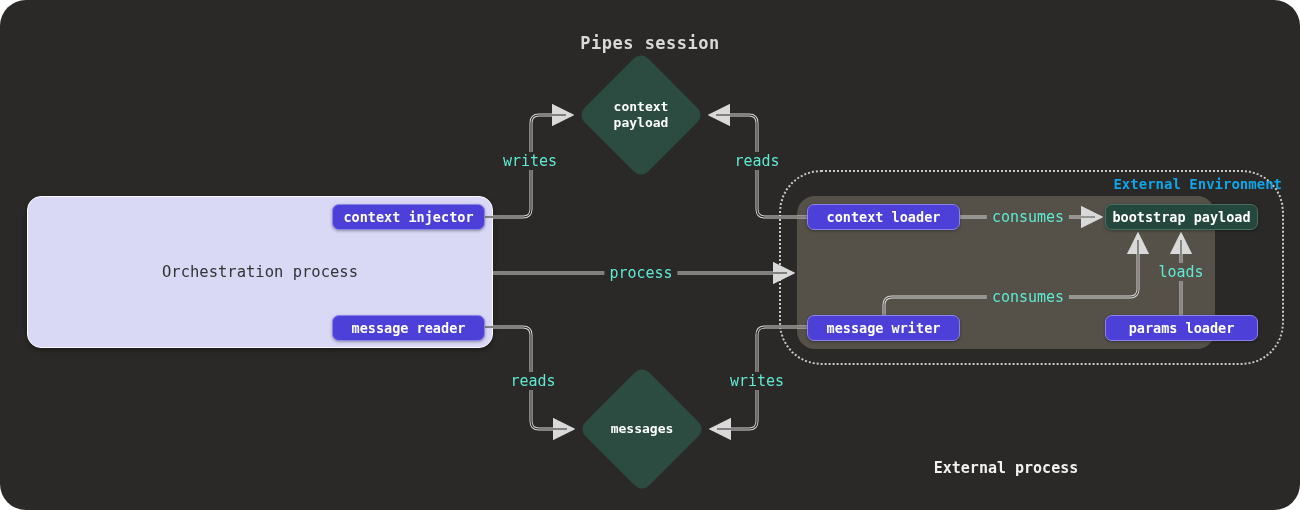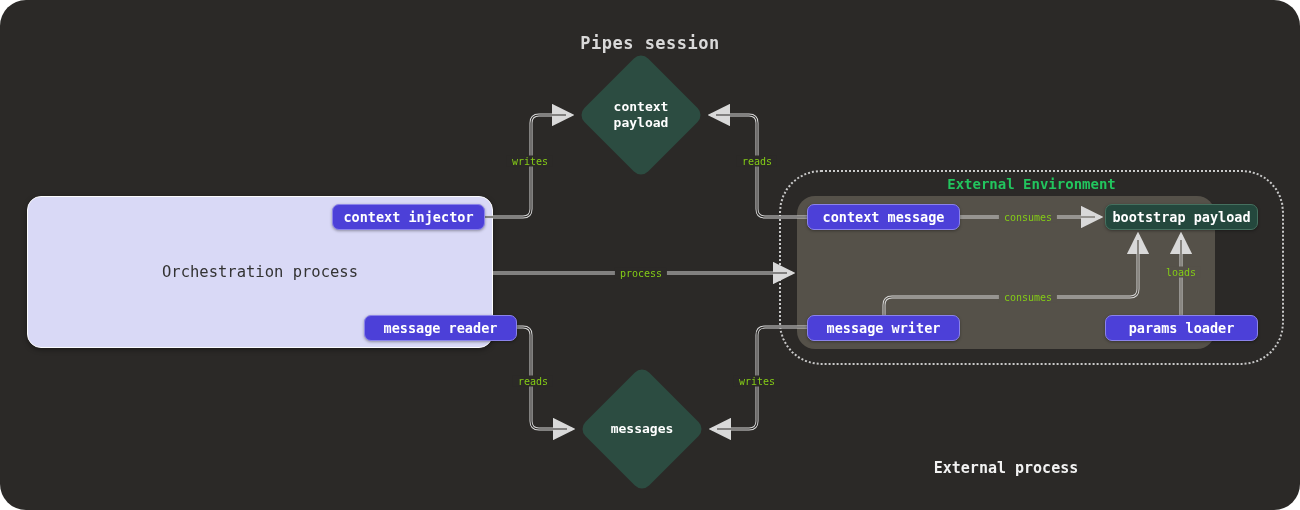--- a/index.html
+++ b/index.html
@@ -22,42 +22,42 @@
   .orchestration-label{
     position:absolute;left:0;top:0;width:100%;height:100%;
     display:flex;align-items:center;justify-content:center;
     color:#333333;font-size:15.5px;font-weight:500;text-align:center;
   }
   .external-env{
     position:absolute;left:779px;top:170px;width:505px;height:195px;
     border:2px dotted #c9c9c9;border-radius:42px;
   }
   .external-env-label{
-    position:absolute;left:0;right:0;top:4px;text-align:center;
-    color:#22c55e;font-size:14px;font-weight:700;
+    position:absolute;left:0;right:0;top:4px;text-align:right;
+    color:#0ea5e9;font-size:14px;font-weight:700;
   }
   .external-process-box{
     position:absolute;left:797px;top:196px;width:418px;height:153px;
     background:#555149;border-radius:18px;
   }
   .external-process-label{
     position:absolute;left:0;right:0;top:263px;text-align:center;
     color:#f2f2f2;font-size:15px;font-weight:700;
   }
   
   .node{
     position:absolute;width:153px;height:26px;border-radius:7px;
     display:flex;align-items:center;justify-content:center;
     color:#ffffff;font-size:13.5px;font-weight:700;
     box-shadow:0 1px 3px rgba(0,0,0,.35);
   }
   .node.purple{background:#4c40d8;border:1px solid #8b83ea;text-align:right;}
   .node.teal{background:#24483d;border:1px solid #45705f;}
   .n-context-injector{left:332px;top:204px;}
-  .n-message-reader{left:332px;top:315px;margin-left:32px;}
+  .n-message-reader{left:332px;top:315px;}
   .n-context-loader{left:807px;top:204px;}
   .n-bootstrap-payload{left:1105px;top:204px;}
   .n-message-writer{left:807px;top:315px;}
   .n-params-loader{left:1105px;top:315px;}
   
   .diamond{
     position:absolute;width:90px;height:90px;background:#2c4c41;
     border-radius:10px;transform:rotate(45deg);
   }
   .d-context-payload{left:596px;top:70px;}
@@ -69,21 +69,21 @@
   }
   .diamond-label span{display:inline-block;width:62px;}
   .d-messages .diamond-label span{width:80px;}
   
   svg.edges{position:absolute;left:0;top:0;pointer-events:none;}
   .edge-outer{fill:none;stroke:#d9d9d9;stroke-width:3;}
   .edge-core-dark{fill:none;stroke:#2b2927;stroke-width:1.2;}
   .edge-core-olive{fill:none;stroke:#555149;stroke-width:1.2;}
   .edge-label{
     position:absolute;transform:translate(-50%,-50%);
-    color:#84cc16;font-size:10px;font-weight:500;padding:0 5px;white-space:nowrap;
+    color:#5eead4;font-size:15px;font-weight:500;padding:0 5px;white-space:nowrap;
     background:#2b2927;
   }
   .edge-label.on-olive{background:#555149;}
   .el-writes-top{left:530px;top:161px;}
   .el-reads-top{left:757px;top:161px;}
   .el-launches{left:641px;top:273px;}
   .el-reads-bottom{left:533px;top:381px;}
   .el-writes-bottom{left:757px;top:381px;}
   .el-consumes-top{left:1028px;top:217px;}
   .el-consumes-bottom{left:1028px;top:297px;}
@@ -146,21 +146,21 @@
 
     <path class="edge-outer" marker-end="url(#arrow)" d="M884 315 L884 305 Q884 297 892 297 L1130 297 Q1138 297 1138 289 L1138 235"></path>
     <path class="edge-core-olive" d="M884 315 L884 305 Q884 297 892 297 L1130 297 Q1138 297 1138 289 L1138 240"></path>
 
     <path class="edge-outer" marker-end="url(#arrow)" d="M1181 315 L1181 235"></path>
     <path class="edge-core-olive" d="M1181 315 L1181 240"></path>
   </svg>
 
   <div class="node purple n-context-injector">context injector</div>
   <div class="node purple n-message-reader">message reader</div>
-  <div class="node purple n-context-loader">context message</div>
+  <div class="node purple n-context-loader">context loader</div>
   <div class="node teal n-bootstrap-payload">bootstrap payload</div>
   <div class="node purple n-message-writer">message writer</div>
   <div class="node purple n-params-loader">params loader</div>
 
   <div class="edge-label el-writes-top">writes</div>
   <div class="edge-label el-reads-top">reads</div>
   <div class="edge-label el-launches">process</div>
   <div class="edge-label el-reads-bottom">reads</div>
   <div class="edge-label el-writes-bottom">writes</div>
   <div class="edge-label on-olive el-consumes-top">consumes</div>

